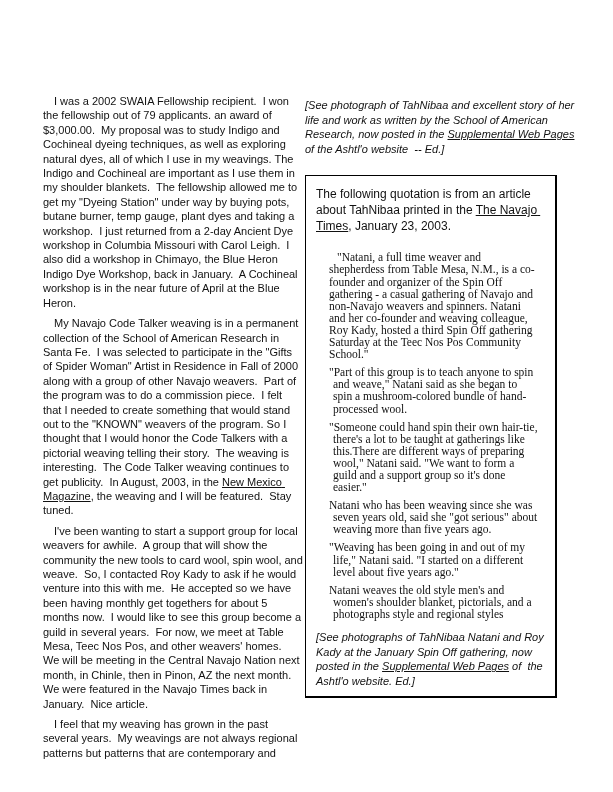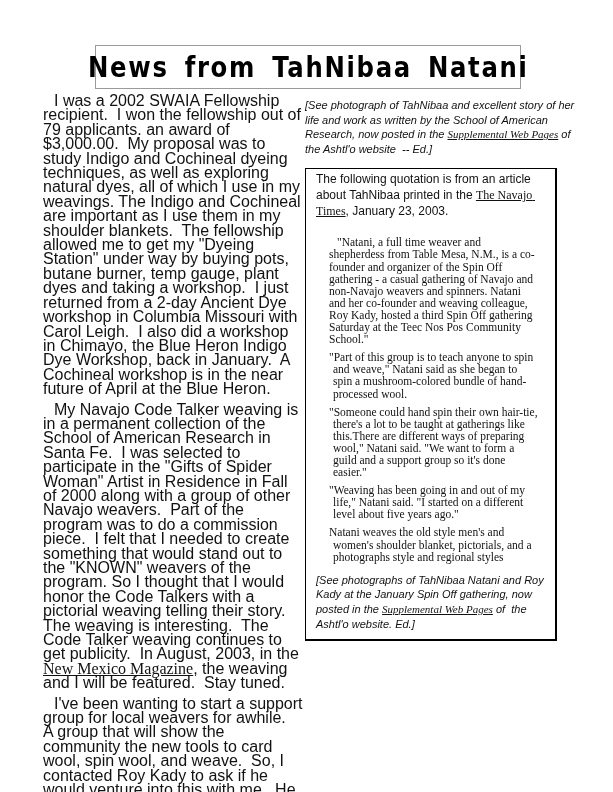--- a/index.html
+++ b/index.html
@@ -31,44 +31,44 @@
     transform-origin: center;
     white-space: nowrap;
     color: #000;
   }
   .col { position: absolute; top: 94px; }
   .col-left  { left: 43px;  width: 260px; }
   .col-right { left: 305px; width: 272px; }
 
   .body-para {
     margin: 0 0 6px 0;
-    font-size: 16px;
+    font-size: 11px;
     line-height: 14.4px;
     text-indent: 11px;
     white-space: pre-wrap;
     color: #111;
   }
   .no-indent { text-indent: 0; }
 
   .editor-note {
     margin: 4px 0 0 0;
     font-size: 11px;
     line-height: 14.6px;
     font-style: italic;
     white-space: pre-wrap;
     color: #111;
   }
 
   .quote-box {
-    margin-top: 12px;
+    margin-top: 19px;
     width: 229px;           
     border: 1px solid #000;
     border-right-width: 2px;
     border-bottom-width: 2px;
-    padding: 2px 10px 8px 10px;
+    padding: 10px 10px 8px 10px;
     background: #fff;
   }
   .box-intro {
     margin: 0 0 17px 0;
     font-size: 12px;
     line-height: 16px;
     white-space: pre-wrap;
   }
   .quote-block { margin: 0 6px 0 13px; }
   .quote-para {
@@ -76,47 +76,45 @@
     font-family: "Liberation Serif", serif;
     font-size: 11.5px;
     line-height: 12.1px;
     padding-left: 4px;
     text-indent: -4px;
     white-space: pre-wrap;
   }
   .quote-para.first-quote { text-indent: 8px; padding-left: 0; }
   .quote-box .editor-note { margin-top: 10px; }
 
-  .u { text-decoration: underline; font-family: Liberation Serif, serif; }
+  .u { text-decoration: underline; }
 </style>
 </head>
 <body>
 
 <div class="page">
 
-  <div class="title-box">
-    <h1 class="title-text" style="margin:0">News from TahNibaa Natani</h1>
-  </div>
 
   <div class="col col-left">
     <p class="body-para"><span>I was a 2002 SWAIA Fellowship recipient.  I won the fellowship out of 79 applicants. an award of $3,000.00.  My proposal was to study Indigo and Cochineal dyeing techniques, as well as exploring natural dyes, all of which I use in my weavings. The Indigo and Cochineal are important as I use them in my shoulder blankets.  The fellowship allowed me to get my "Dyeing Station" under way by buying pots, butane burner, temp gauge, plant dyes and taking a workshop.  I just returned from a 2-day Ancient Dye workshop in Columbia Missouri with Carol Leigh.  I also did a workshop in Chimayo, the Blue Heron Indigo Dye Workshop, back in January.  A Cochineal workshop is in the near future of April at the Blue Heron.</span></p>
     <p class="body-para"><span>My Navajo Code Talker weaving is in a permanent collection of the School of American Research in Santa Fe.  I was selected to participate in the "Gifts of Spider Woman" Artist in Residence in Fall of 2000 along with a group of other Navajo weavers.  Part of the program was to do a commission piece.  I felt that I needed to create something that would stand out to the "KNOWN" weavers of the program. So I thought that I would honor the Code Talkers with a pictorial weaving telling their story.  The weaving is interesting.  The Code Talker weaving continues to get publicity.  In August, 2003, in the </span><span class="u">New Mexico Magazine</span><span>, the weaving and I will be featured.  Stay tuned.</span></p>
     <p class="body-para"><span>I've been wanting to start a support group for local weavers for awhile.  A group that will show the community the new tools to card wool, spin wool, and weave.  So, I contacted Roy Kady to ask if he would venture into this with me.  He accepted so we have been having monthly get togethers for about 5 months now.  I would like to see this group become a guild in several years.  For now, we meet at Table Mesa, Teec Nos Pos, and other weavers' homes.  We will be meeting in the Central Navajo Nation next month, in Chinle, then in Pinon, AZ the next month.  We were featured in the Navajo Times back in January.  Nice article.</span></p>
     <p class="body-para"><span>I feel that my weaving has grown in the past several years.  My weavings are not always regional patterns but patterns that are contemporary and</span></p>
   </div>
 
   <div class="col col-right">
     <p class="editor-note"><span>[See photograph of TahNibaa and excellent story of her life and work as written by the School of American Research, now posted in the </span><span class="u">Supplemental Web Pages</span><span> of the Ashtl'o website  -- Ed.]</span></p>
 
     <div class="quote-box">
       <p class="box-intro"><span>The following quotation is from an article about TahNibaa printed in the </span><span class="u">The Navajo Times</span><span>, January 23, 2003.</span></p>
       <div class="quote-block">
         <p class="quote-para first-quote"><span>"Natani, a full time weaver and shepherdess from Table Mesa, N.M., is a co-founder and organizer of the Spin Off gathering - a casual gathering of Navajo and non-Navajo weavers and spinners. Natani and her co-founder and weaving colleague, Roy Kady, hosted a third Spin Off gathering Saturday at the Teec Nos Pos Community School."</span></p>
         <p class="quote-para"><span>"Part of this group is to teach anyone to spin and weave," Natani said as she began to spin a mushroom-colored bundle of hand-processed wool.</span></p>
         <p class="quote-para"><span>"Someone could hand spin their own hair-tie, there's a lot to be taught at gatherings like this.There are different ways of preparing wool," Natani said. "We want to form a guild and a support group so it's done easier."</span></p>
+        <p class="quote-para"><span>Natani who has been weaving since she was seven years old, said she "got serious" about weaving more than five years ago.</span></p>
         <p class="quote-para"><span>"Weaving has been going in and out of my life," Natani said. "I started on a different level about five years ago."</span></p>
         <p class="quote-para"><span>Natani weaves the old style men's and women's shoulder blanket, pictorials, and a photographs style and regional styles</span></p>
       </div>
       <p class="editor-note"><span>[See photographs of TahNibaa Natani and Roy Kady at the January Spin Off gathering, now posted in the </span><span class="u">Supplemental Web Pages</span><span> of  the Ashtl'o website. Ed.]</span></p>
     </div>
   </div>
 
 </div>
 
 </body></html>

